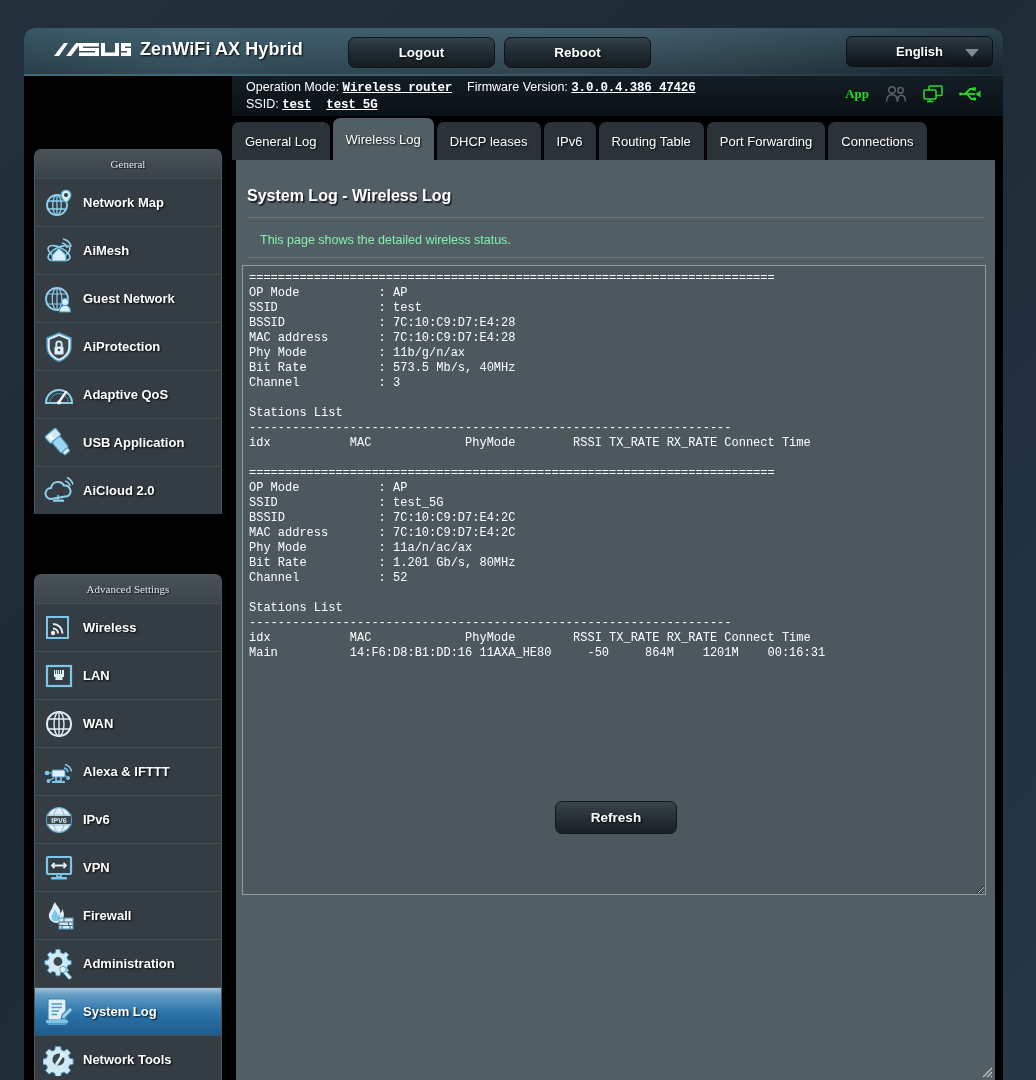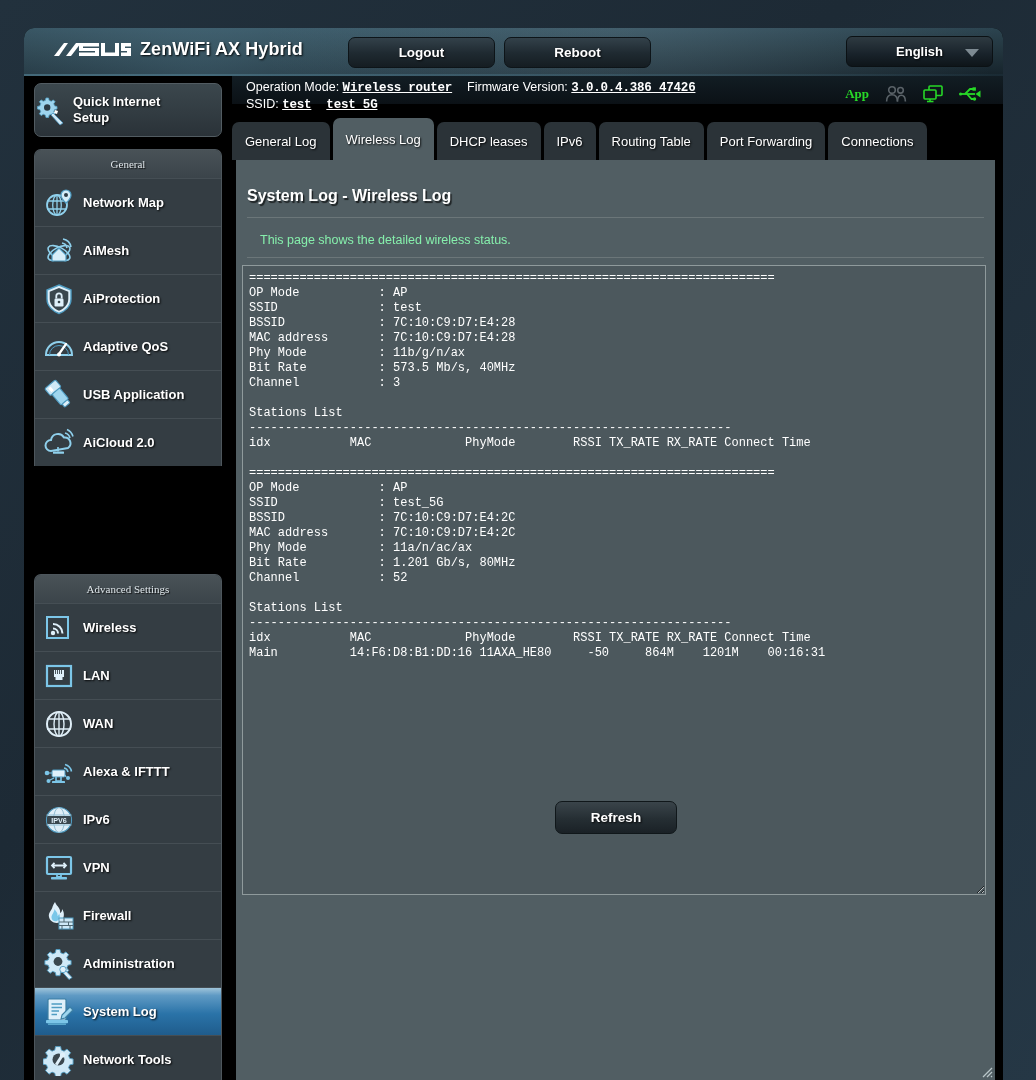--- a/index.html
+++ b/index.html
@@ -83,21 +83,21 @@
     position: absolute; right: 13px; top: 12px;
     width: 0; height: 0;
     border-left: 7px solid transparent;
     border-right: 7px solid transparent;
     border-top: 8px solid #7d8a92;
   }
 
   
   #infostrip {
     position: absolute; left: 24px; top: 76px;
-    width: 979px; height: 28px;
+    width: 979px; height: 40px;
     background: linear-gradient(180deg, #121d24 0%, #0b1116 100%);
   }
   .info-line {
     position: absolute; left: 222px;
     color: #ffffff; font-size: 12.5px;
     white-space: nowrap;
   }
   #info-line1 { top: 4px; }
   #info-line2 { top: 21px; }
   .info-val {
@@ -323,34 +323,20 @@
         <circle cx="1.6" cy="8" r="1.6" fill="#27d827"></circle>
         <rect x="13.5" y="1.3" width="3.4" height="3.4" fill="#27d827"></rect>
         <circle cx="15.5" cy="13" r="1.7" fill="#27d827"></circle>
         <path d="M16.5 8 L21.5 4.5 V11.5 Z" fill="#27d827"></path>
       </svg>
     </div>
   </div>
 
   <div id="sidebar">
 
-    <div id="qis">
-      <svg class="mi-icon" viewBox="0 0 32 32">
-        <g fill="#9dd4ee" stroke="#5aa7cc" stroke-width="0.8">
-          <path d="M11 4 l2.5 0 0.6 2.4 2.2 0.9 2-1.4 1.8 1.8 -1.4 2 0.9 2.2 2.4 0.6 0 2.5 -2.4 0.6 -0.9 2.2 1.4 2 -1.8 1.8 -2-1.4 -2.2 0.9 -0.6 2.4 -2.5 0 -0.6-2.4 -2.2-0.9 -2 1.4 -1.8-1.8 1.4-2 -0.9-2.2 -2.4-0.6 0-2.5 2.4-0.6 0.9-2.2 -1.4-2 1.8-1.8 2 1.4 2.2-0.9z"></path>
-        </g>
-        <circle cx="12.2" cy="13.5" r="3.2" fill="#2b3a45"></circle>
-        <path d="M18 19 L28 29 L25 31 L16 21 Z" fill="#cfe9f7" stroke="#4d93bb" stroke-width="0.8"></path>
-        <path d="M20 16 l3 1 -1 3 -3-1z" fill="#ffffff"></path>
-      </svg>
-      <div class="qis-text">
-        <div>Quick Internet</div>
-        <div>Setup</div>
-      </div>
-    </div>
 
     <div class="menu-group" id="group-general">
       <div class="group-title">General</div>
 
       <div class="menu-item">
         <svg class="mi-icon" viewBox="0 0 32 32">
           <circle cx="14" cy="18" r="10" fill="none" stroke="#8fd0ec" stroke-width="1.8"></circle>
           <ellipse cx="14" cy="18" rx="4.3" ry="10" fill="none" stroke="#8fd0ec" stroke-width="1.3"></ellipse>
           <path d="M4.3 14 H23.7 M4.3 22 H23.7 M14 8 V28" stroke="#8fd0ec" stroke-width="1.3" fill="none"></path>
           <path d="M23 3 a5 5 0 0 1 5 5 c0 3.6-5 8-5 8 s-5-4.4-5-8 a5 5 0 0 1 5-5z" fill="#d3ecf8" stroke="#4f9cc2" stroke-width="1.2"></path>
@@ -363,20 +349,30 @@
         <svg class="mi-icon" viewBox="0 0 32 32">
           <ellipse cx="16" cy="18" rx="12" ry="5.5" fill="none" stroke="#8fd0ec" stroke-width="1.6" transform="rotate(-28 16 18)"></ellipse>
           <ellipse cx="16" cy="18" rx="12" ry="5.5" fill="none" stroke="#8fd0ec" stroke-width="1.6" transform="rotate(28 16 18)"></ellipse>
           <path d="M9 20 L16 13 L23 20 V26 H9 Z" fill="#d8eef9" stroke="#4f9cc2" stroke-width="1.2"></path>
           <path d="M19 8 a6 6 0 0 1 5 5" stroke="#8fd0ec" stroke-width="1.7" fill="none"></path>
           <path d="M20 4 a10 10 0 0 1 8 8" stroke="#8fd0ec" stroke-width="1.7" fill="none"></path>
         </svg>
         <span class="mi-label">AiMesh</span>
       </div>
 
+      <div class="menu-item">
+        <svg class="mi-icon" viewBox="0 0 32 32">
+          <circle cx="14" cy="16" r="11" fill="none" stroke="#8fd0ec" stroke-width="1.8"></circle>
+          <ellipse cx="14" cy="16" rx="4.8" ry="11" fill="none" stroke="#8fd0ec" stroke-width="1.2"></ellipse>
+          <path d="M3 11 H25 M3 21 H25 M14 5 V27" stroke="#8fd0ec" stroke-width="1.2" fill="none"></path>
+          <circle cx="22" cy="19" r="3.6" fill="#d8eef9" stroke="#4f9cc2" stroke-width="1.1"></circle>
+          <path d="M16.5 29 C16.5 24.5 19 22.5 22 22.5 C25 22.5 27.5 24.5 27.5 29 Z" fill="#d8eef9" stroke="#4f9cc2" stroke-width="1.1"></path>
+        </svg>
+        <span class="mi-label">Guest Network</span>
+      </div>
 
       <div class="menu-item">
         <svg class="mi-icon" viewBox="0 0 32 32">
           <path d="M16 2 L28 7 V16 C28 23 22 28.5 16 30.5 C10 28.5 4 23 4 16 V7 Z" fill="#dff0fa" stroke="#4f9cc2" stroke-width="1.4"></path>
           <path d="M16 5 L25.3 8.8 V16 C25.3 21.5 20.7 26 16 27.7 C11.3 26 6.7 21.5 6.7 16 V8.8 Z" fill="#3a474e"></path>
           <rect x="11.5" y="15.5" width="9" height="8" rx="1.2" fill="#dff0fa"></rect>
           <path d="M13.3 15.5 V13 a2.7 2.7 0 0 1 5.4 0 V15.5" fill="none" stroke="#dff0fa" stroke-width="1.8"></path>
           <circle cx="16" cy="19" r="1.3" fill="#3a474e"></circle>
         </svg>
         <span class="mi-label">AiProtection</span>

